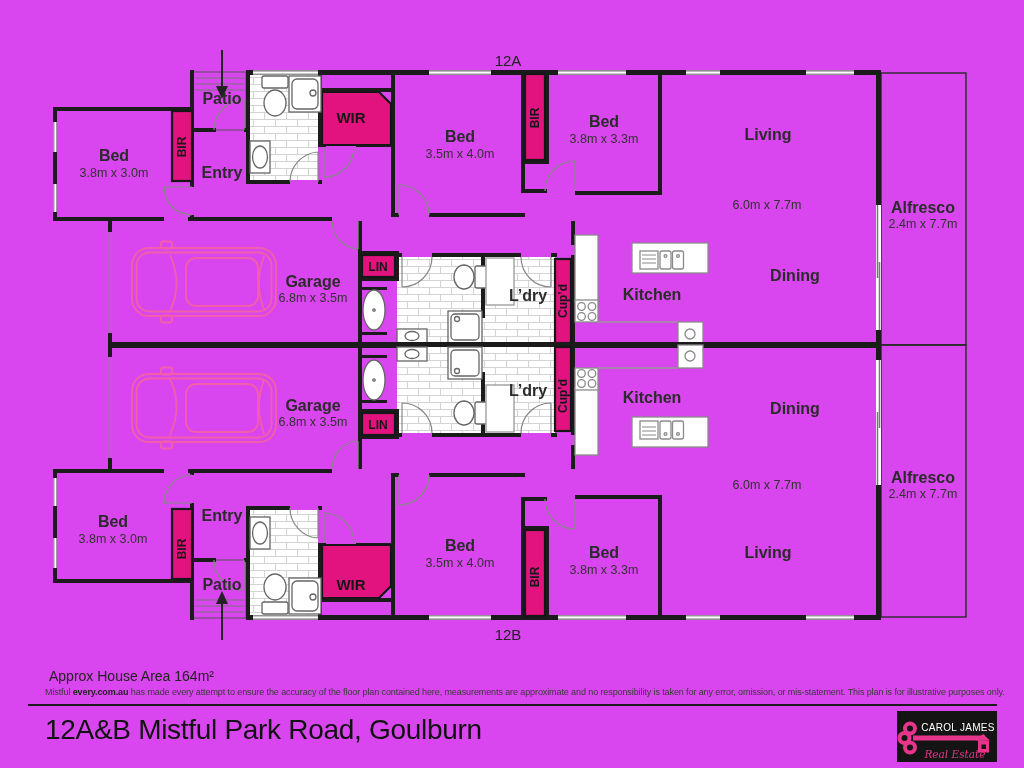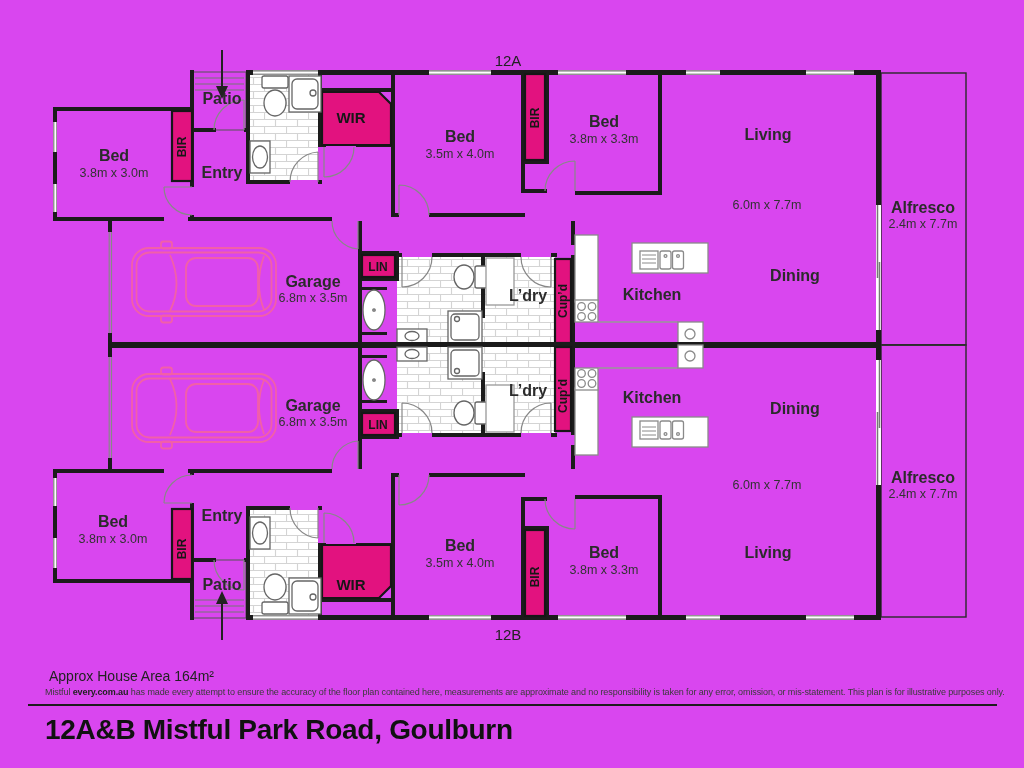--- a/index.html
+++ b/index.html
@@ -12,21 +12,21 @@
   .room-lt{font-size:16px;font-weight:600;}
   .dim{font-size:12.5px;font-weight:400;fill:#333;}
   .closet{font-size:12px;font-weight:700;fill:#171717;}
   .closet-big{font-size:15px;font-weight:700;fill:#171717;}
   .unit-lbl{font-size:15px;font-weight:400;fill:#222;}
   
   .area-note{position:absolute;left:49px;top:668px;font-size:14px;color:#222;}
   .disclaimer{position:absolute;left:45px;top:687px;font-size:9px;color:#3a3a3a;white-space:nowrap;letter-spacing:-0.1px;}
   .disclaimer b{font-weight:700;color:#222;}
   .rule{position:absolute;left:28px;width:969px;top:704px;height:0;border-top:2px solid #1c1c1c;}
-  .address{position:absolute;left:45px;top:714px;font-size:28px;font-weight:700;color:#111;letter-spacing:-0.3px;}
+  .address{position:absolute;left:45px;top:714px;font-size:28px;font-weight:400;color:#111;letter-spacing:-0.3px;}
   .logo{position:absolute;left:897px;top:711px;width:100px;height:51px;}
 </style>
 </head>
 <body>
 
 <div class="stage">
 
 <svg class="plan" width="1024" height="660" viewBox="0 0 1024 660" xmlns="http://www.w3.org/2000/svg" xmlns:xlink="http://www.w3.org/1999/xlink">
   <defs>
     <pattern id="tiles" width="22" height="14" patternUnits="userSpaceOnUse">
@@ -275,14 +275,30 @@
 </svg>
 
 <div class="area-note">Approx House Area 164m²</div>
 
 <div class="disclaimer"><span>Mistful </span><b>every.com.au</b><span> has made every attempt to ensure the accuracy of the floor plan contained here, measurements are approximate and no responsibility is taken for any error, omission, or mis-statement. This plan is for illustrative purposes only.</span></div>
 
 <div class="rule"></div>
 
 <div class="address">12A&amp;B Mistful Park Road, Goulburn</div>
 
-
+<div class="logo">
+  <svg width="100" height="51" viewBox="0 0 100 51" xmlns="http://www.w3.org/2000/svg">
+    <rect x="0" y="0" width="100" height="51" fill="#141414"></rect>
+    <g>
+      <circle cx="13" cy="17.5" r="5" stroke="#E8358C" stroke-width="4" fill="none"></circle>
+      <circle cx="7.5" cy="27" r="5" stroke="#E8358C" stroke-width="4" fill="none"></circle>
+      <circle cx="13" cy="36.5" r="5" stroke="#E8358C" stroke-width="4" fill="none"></circle>
+      <rect x="16" y="24.5" width="72" height="5" fill="#E8358C"></rect>
+      <polygon points="79,29.5 86,23 93,29.5" fill="#E8358C"></polygon>
+      <rect x="81" y="29.5" width="11" height="12" fill="#E8358C"></rect>
+      <rect x="84.5" y="33.5" width="4.5" height="4.5" fill="#141414"></rect>
+    </g>
+    <text x="61" y="19.5" text-anchor="middle" style="font-size:10px;letter-spacing:0.3px;fill:#ffffff;font-weight:400;font-family:'Liberation Sans',sans-serif;">CAROL JAMES</text>
+    <text x="58" y="47" text-anchor="middle" style="font-size:10.5px;fill:#E8358C;font-style:italic;font-family:'DejaVu Serif',serif;">Real Estate</text>
+  </svg>
 </div>
 
+</div>
+
 </body></html>

